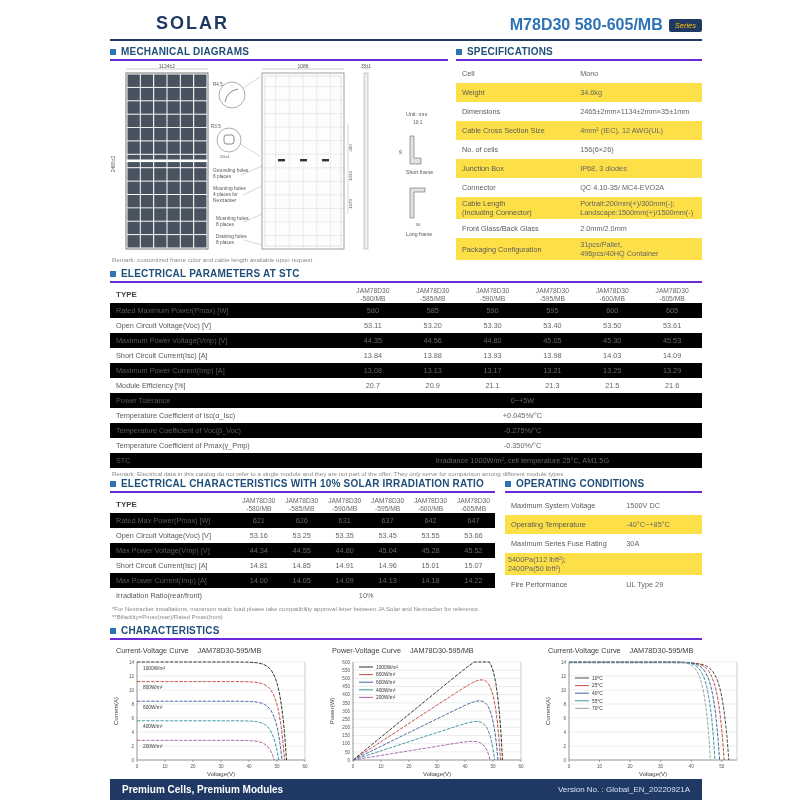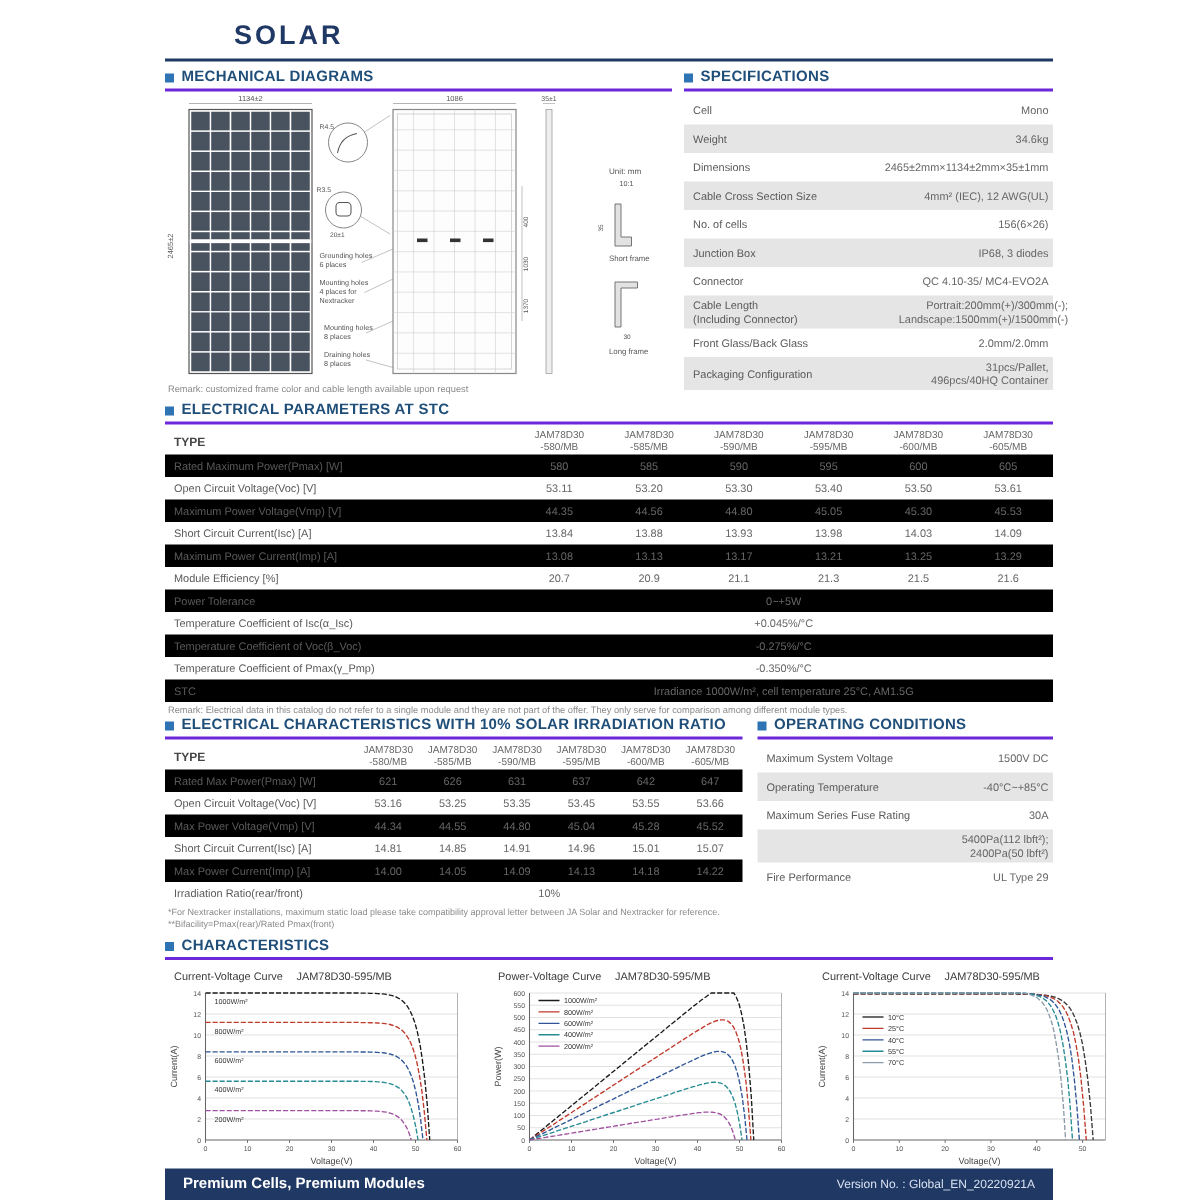--- a/index.html
+++ b/index.html
@@ -16,23 +16,23 @@
   .sec-title{display:flex;align-items:center;gap:5px;border-bottom:2px solid #6d28d9;padding-bottom:2px;margin-bottom:3px;}
   .sec-title .sq{width:6px;height:6px;background:#2e74b5;flex:0 0 auto;}
   .sec-title .txt{font-size:10px;font-weight:bold;color:#1f4e79;letter-spacing:.2px;}
   .row2{display:flex;gap:8px;margin-bottom:4px;}
   .mech{flex:0 0 338px;}
   .specs{flex:1;}
   .mech svg{display:block;}
   .remark{font-size:6.2px;color:#8a8a8a;padding:2px 0 1px 2px;}
   
   .kv-row{display:flex;align-items:center;min-height:19px;font-size:7.3px;}
-  .kv-row.shade{background:#e5e5e5;gap:19px;}
+  .kv-row.shade{background:#fde047;}
   .kv-label{flex:0 0 46%;padding:2px 2px 2px 6px;white-space:pre-line;line-height:1.25;}
-  .kv-value{flex:1;text-align:right;padding:2px 3px;white-space:pre-line;line-height:1.25;color:#666;}
+  .kv-value{flex:1;text-align:left;padding:2px 3px;white-space:pre-line;line-height:1.25;color:#666;}
   .op .kv-label{flex:0 0 56%;}
   
   .mtx-header{display:flex;align-items:center;min-height:17px;font-size:7.3px;}
   .mtx-row{display:flex;align-items:center;min-height:15px;font-size:7.3px;}
   .mtx-row.shade{background:#000000;}
   .mtx-label{padding:1px 2px 1px 6px;color:#5a5a5a;}
   .mtx-type{font-weight:bold;color:#444;font-size:8px;}
   .mtx-cell{flex:1;text-align:center;color:#666;}
   .mtx-col{flex:1;text-align:center;color:#666;font-size:6.7px;line-height:1.15;}
   .mtx-span{flex:1;text-align:center;color:#666;}
@@ -54,20 +54,24 @@
   
   .mech text{fill:#555;}
 </style>
 </head>
 <body>
 
 <div class="content">
 
   <div class="hdr">
     <div class="logo">SOLAR</div>
+    <div class="model-wrap">
+      <span class="model">M78D30 580-605/MB</span>
+      <span class="badge">Series</span>
+    </div>
   </div>
   <div class="hdr-rule"></div>
 
   <div class="row2">
     <section class="mech">
       <div class="sec-title">
         <span class="sq"></span>
         <span class="txt">MECHANICAL DIAGRAMS</span>
       </div>
       <svg id="mech-svg" width="338" height="190" viewBox="0 0 338 190">

